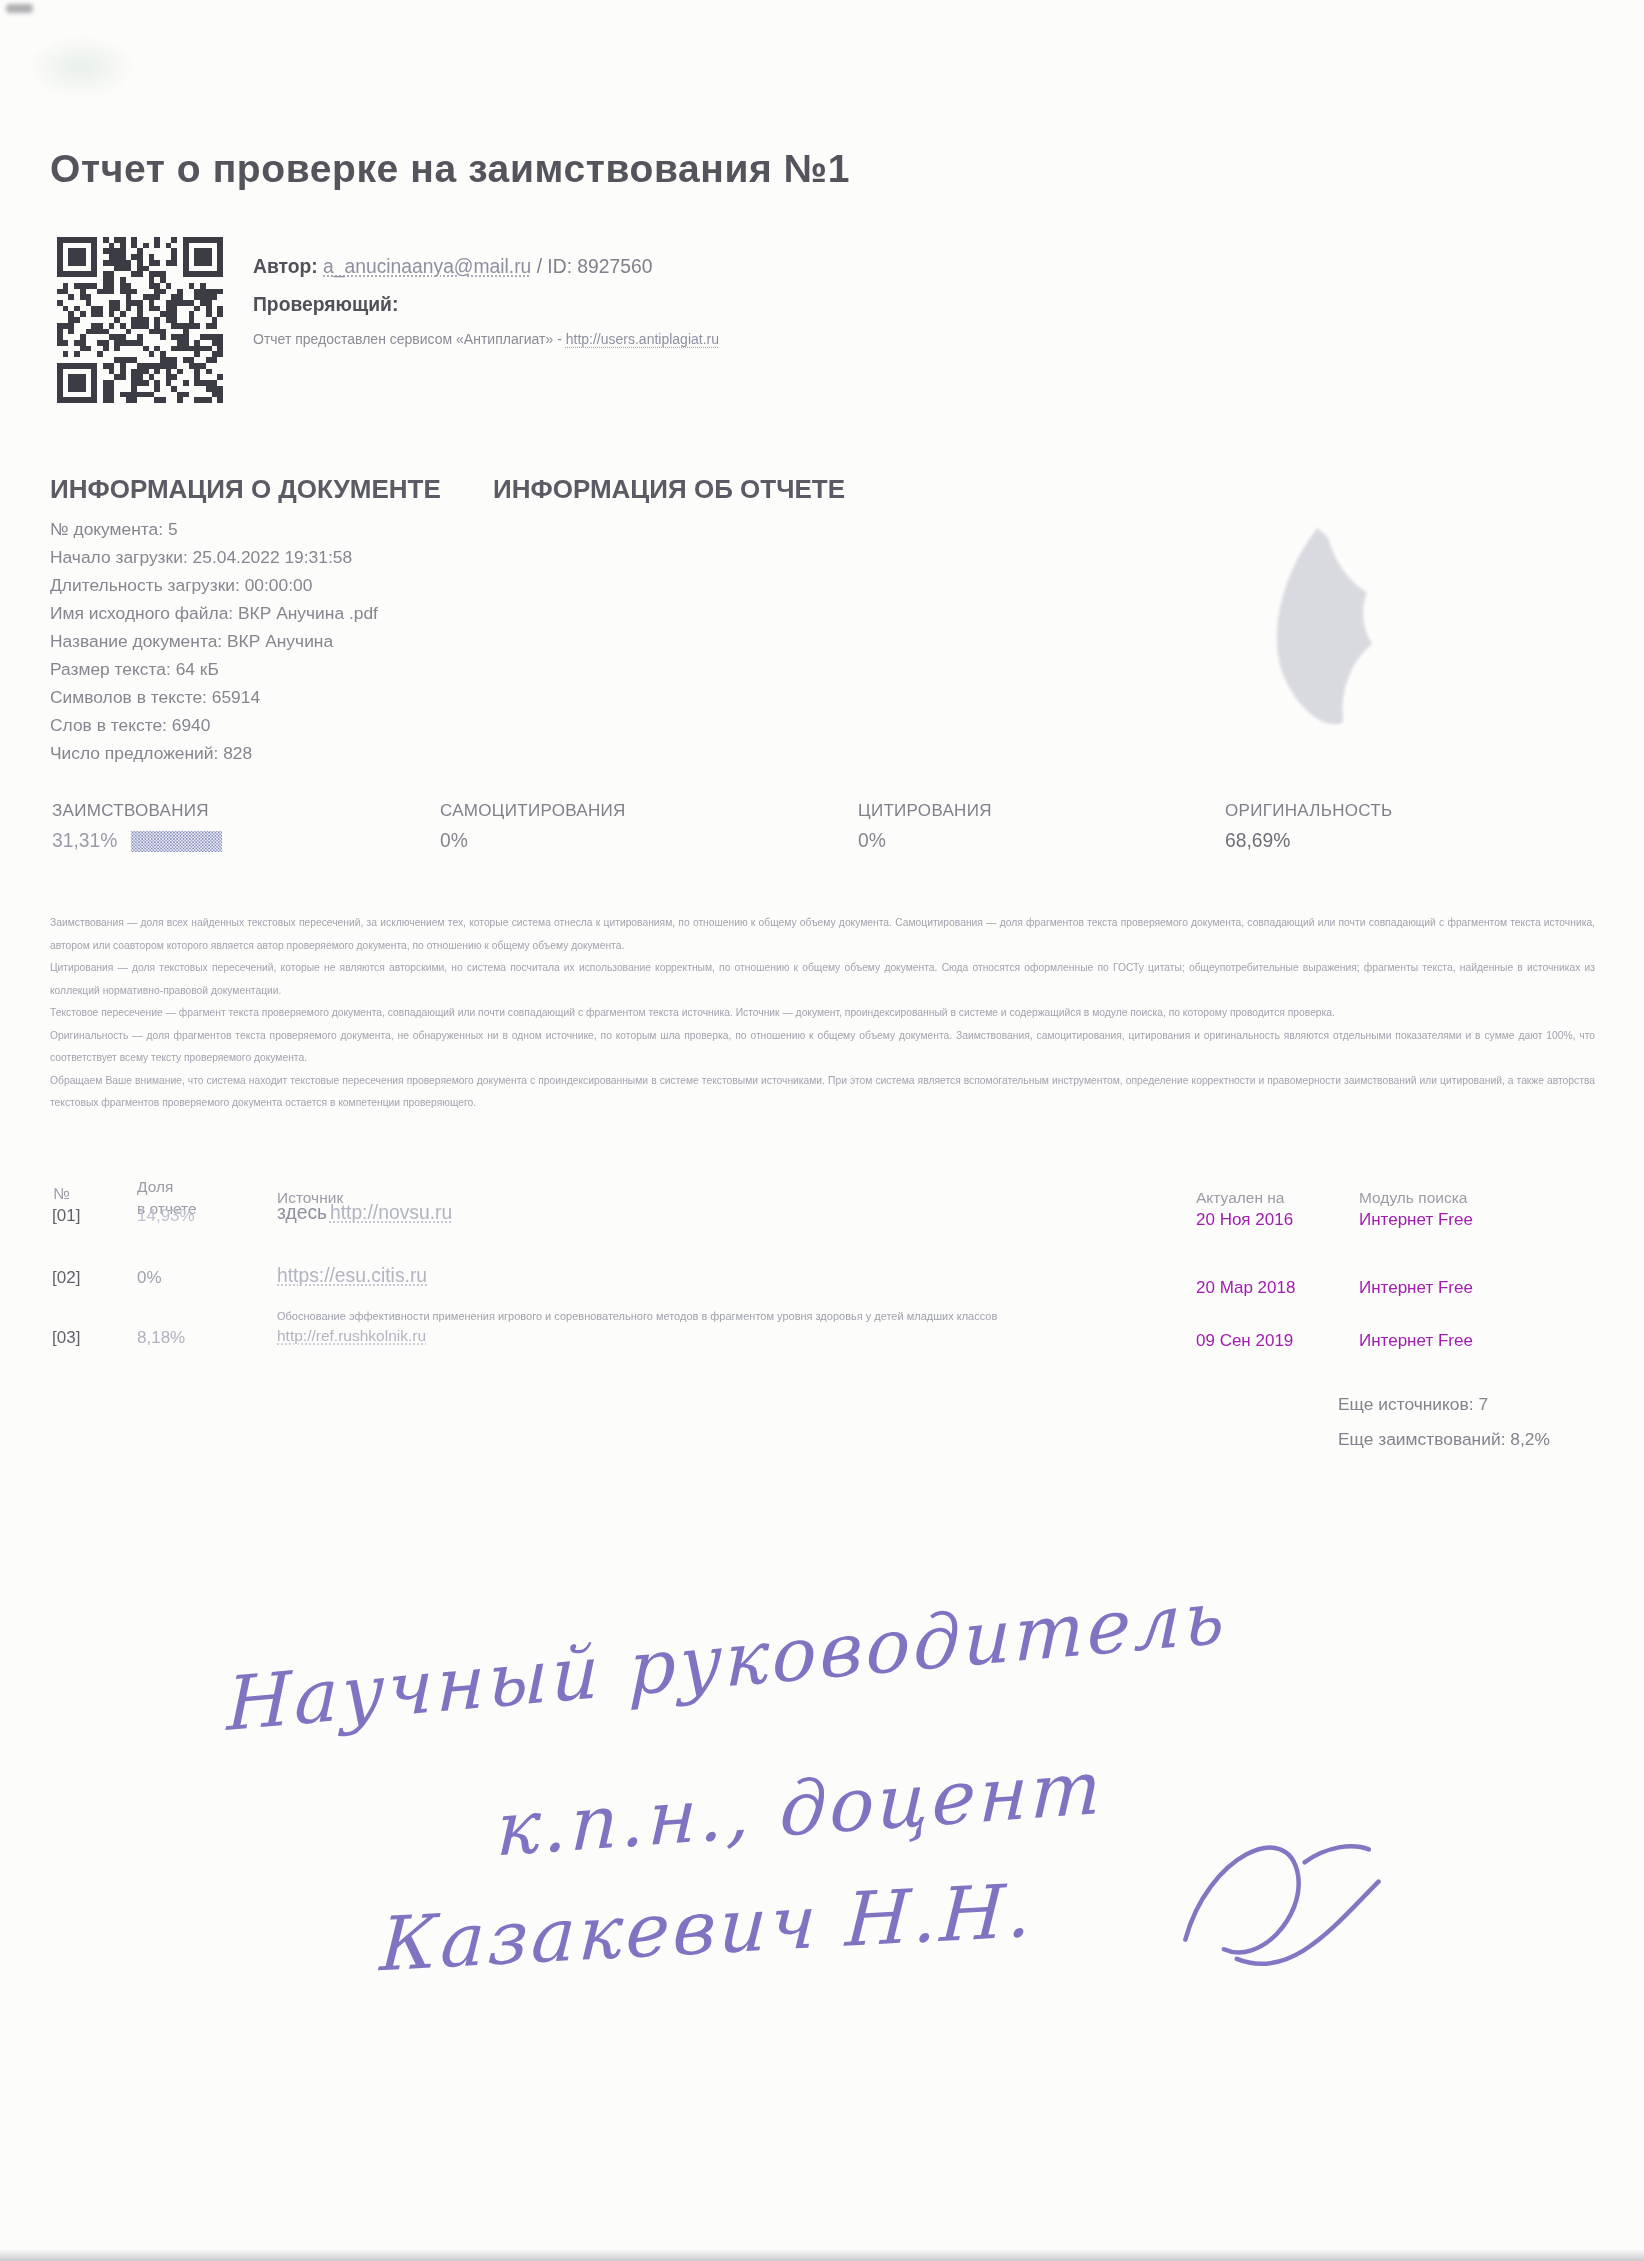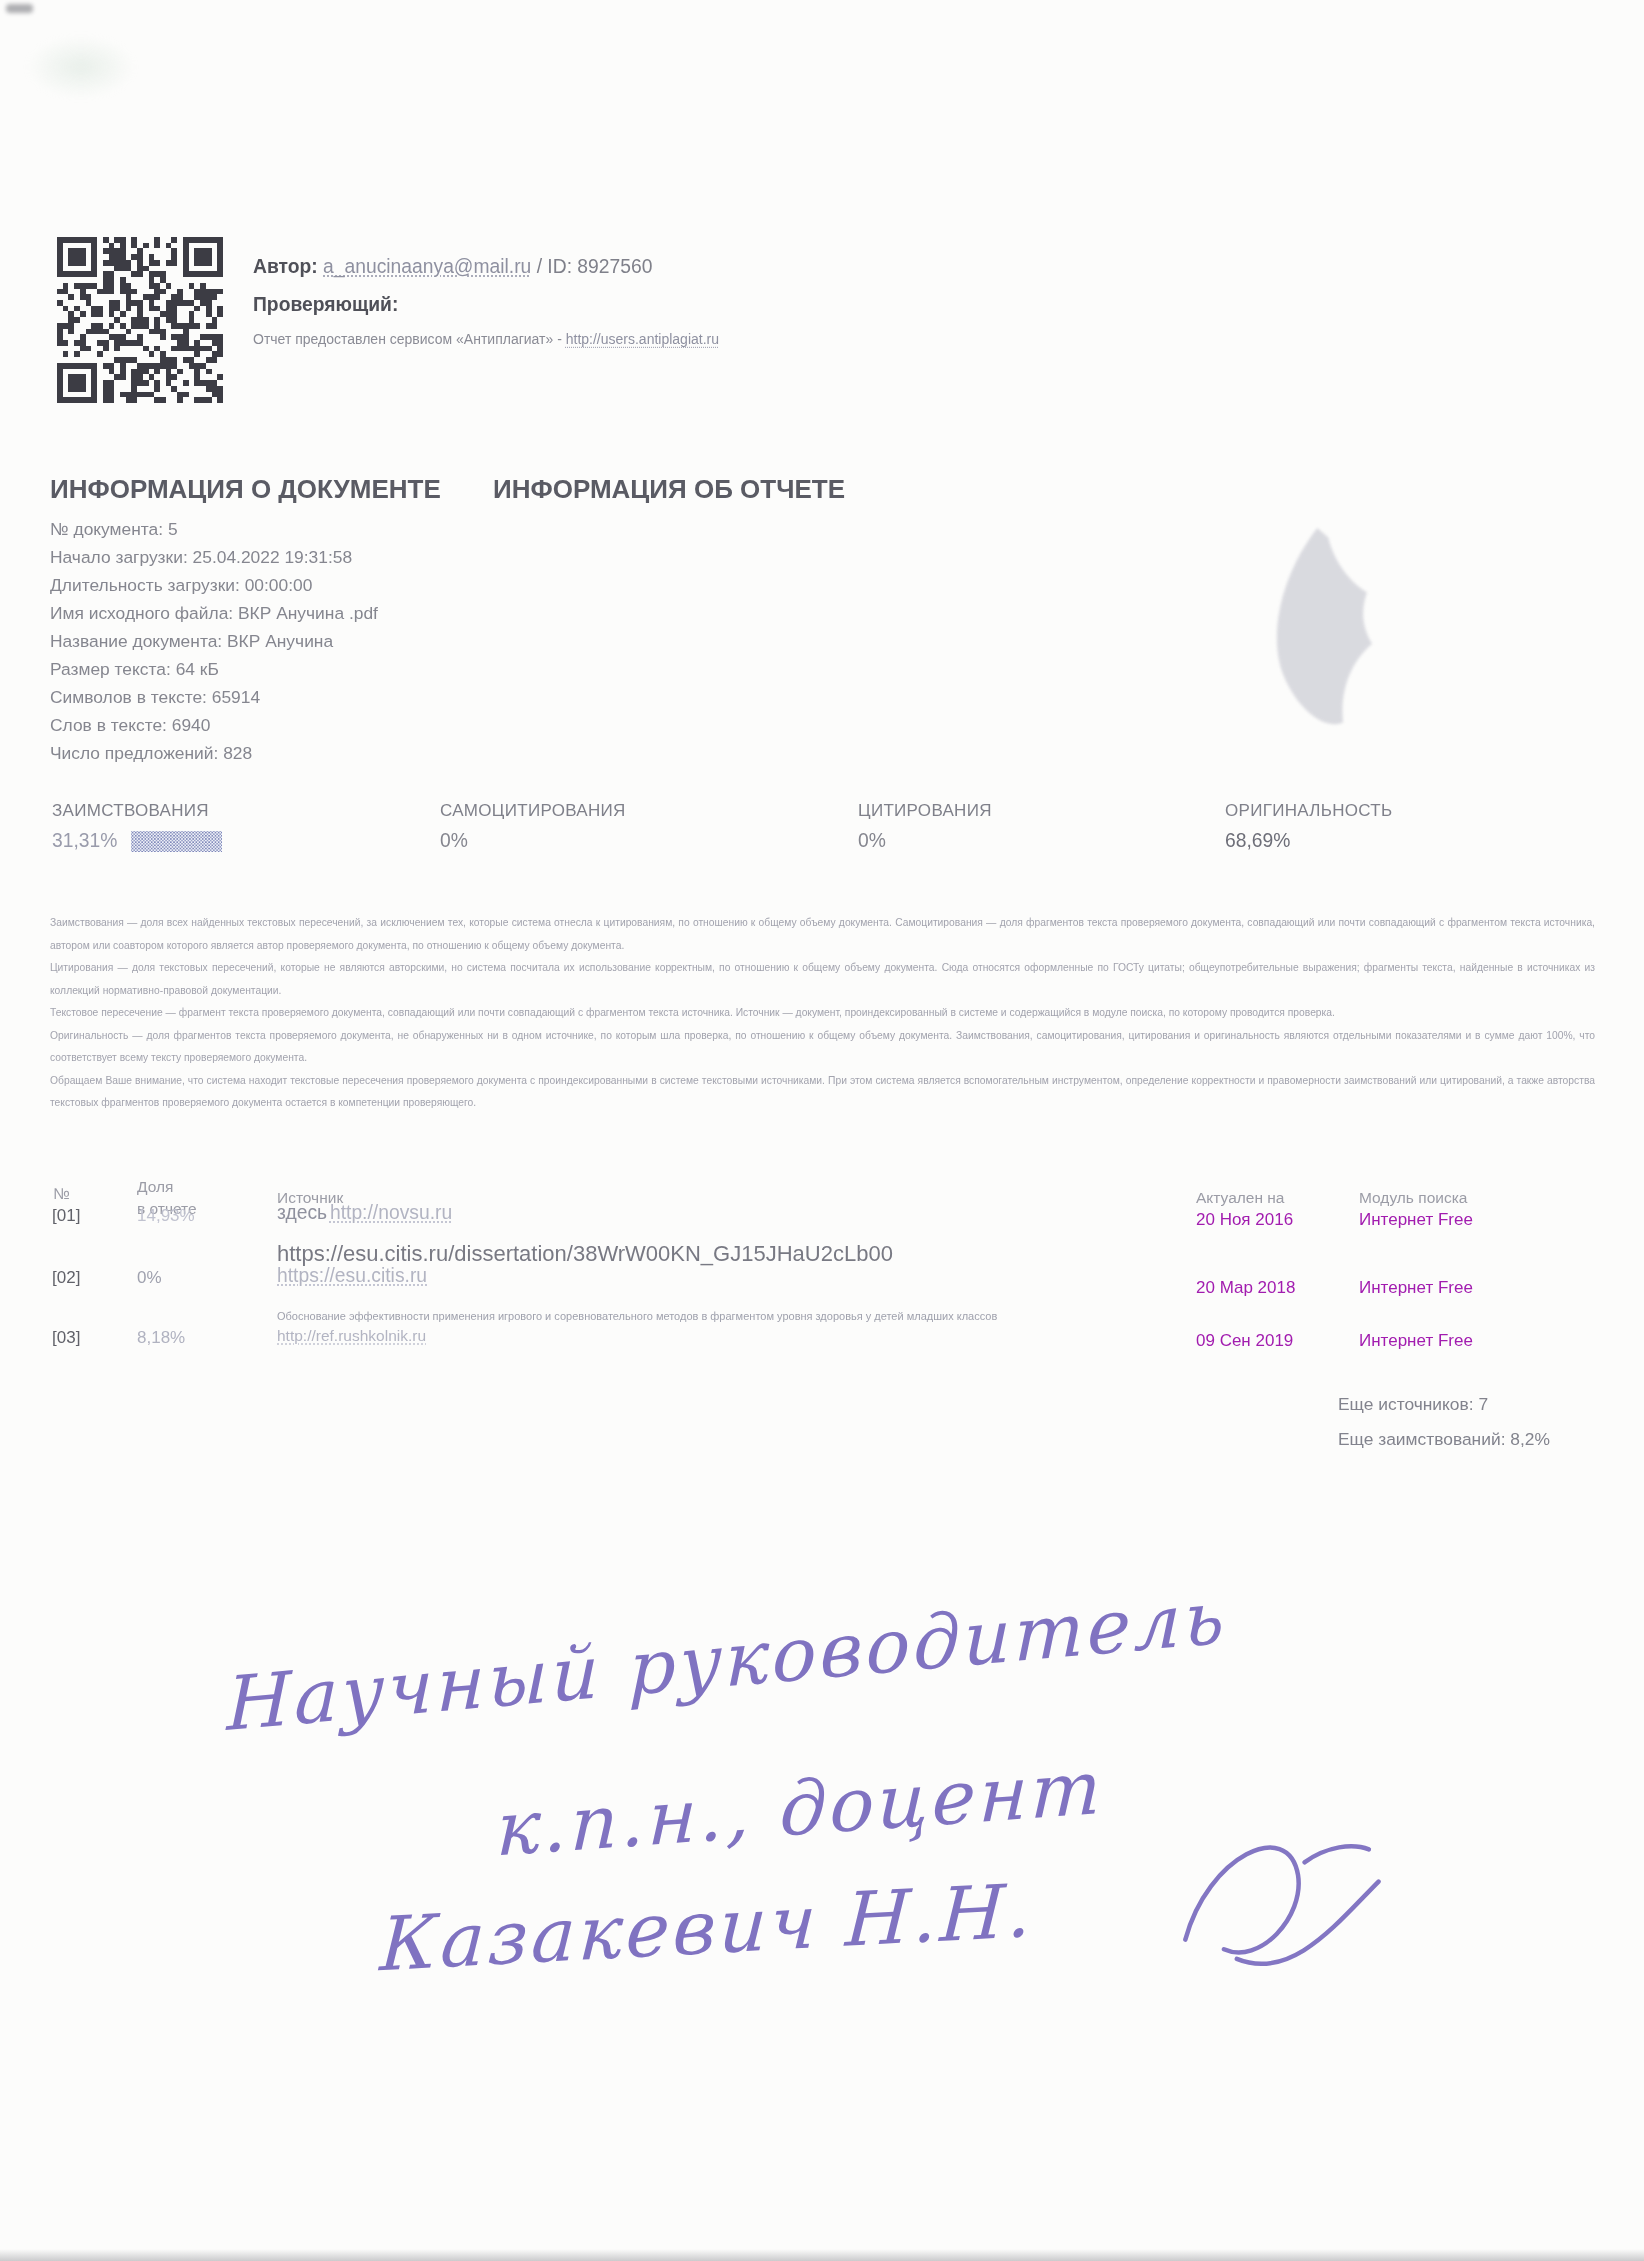--- a/index.html
+++ b/index.html
@@ -49,20 +49,21 @@
   #qr{shape-rendering:crispEdges;fill:#3c3c44}
 </style>
 </head>
 <body>
 
 <div id="page">
 
   <div class="abs corner-mark"></div>
   <div class="abs green-smudge"></div>
 
+  <h1 class="abs title" style="left:50px;top:147px">Отчет о проверке на заимствования №1</h1>
 
   <svg id="qr" class="abs" style="left:57px;top:237px" width="166" height="166" viewBox="0 0 29 29">
       <rect x="0" y="0" width="1" height="1"></rect>
       <rect x="1" y="0" width="1" height="1"></rect>
       <rect x="2" y="0" width="1" height="1"></rect>
       <rect x="3" y="0" width="1" height="1"></rect>
       <rect x="4" y="0" width="1" height="1"></rect>
       <rect x="5" y="0" width="1" height="1"></rect>
       <rect x="6" y="0" width="1" height="1"></rect>
       <rect x="8" y="0" width="1" height="1"></rect>
@@ -538,21 +539,20 @@
 
     <span class="abs cell num" style="left:52px;top:1206px">[01]</span>
     <span class="abs cell sh1" style="left:137px;top:1206px">14,93%</span>
     <span class="abs" style="left:277px;top:1202px">
       <span class="srcword">здесь</span>
       <span class="src-link f30">http://novsu.ru</span>
     </span>
     <span class="abs cell" style="left:1196px;top:1210px">20 Ноя 2016</span>
     <span class="abs cell" style="left:1359px;top:1210px">Интернет Free</span>
 
-    <span class="abs src-title-lg" style="left:277px;top:1241px">https://esu.citis.ru/dissertation/38WrW00KN_GJ15JHaU2cLb00</span>
     <span class="abs cell num" style="left:52px;top:1268px">[02]</span>
     <span class="abs cell sh2" style="left:137px;top:1268px">0%</span>
     <span class="abs src-link f30" style="left:277px;top:1265px">https://esu.citis.ru</span>
     <span class="abs cell" style="left:1196px;top:1278px">20 Мар 2018</span>
     <span class="abs cell" style="left:1359px;top:1278px">Интернет Free</span>
 
     <span class="abs src-title-sm" style="left:277px;top:1310px">Обоснование эффективности применения игрового и соревновательного методов в фрагментом уровня здоровья у детей младших классов</span>
     <span class="abs cell num" style="left:52px;top:1328px">[03]</span>
     <span class="abs cell sh3" style="left:137px;top:1328px">8,18%</span>
     <span class="abs src-link f24" style="left:277px;top:1327px">http://ref.rushkolnik.ru</span>

